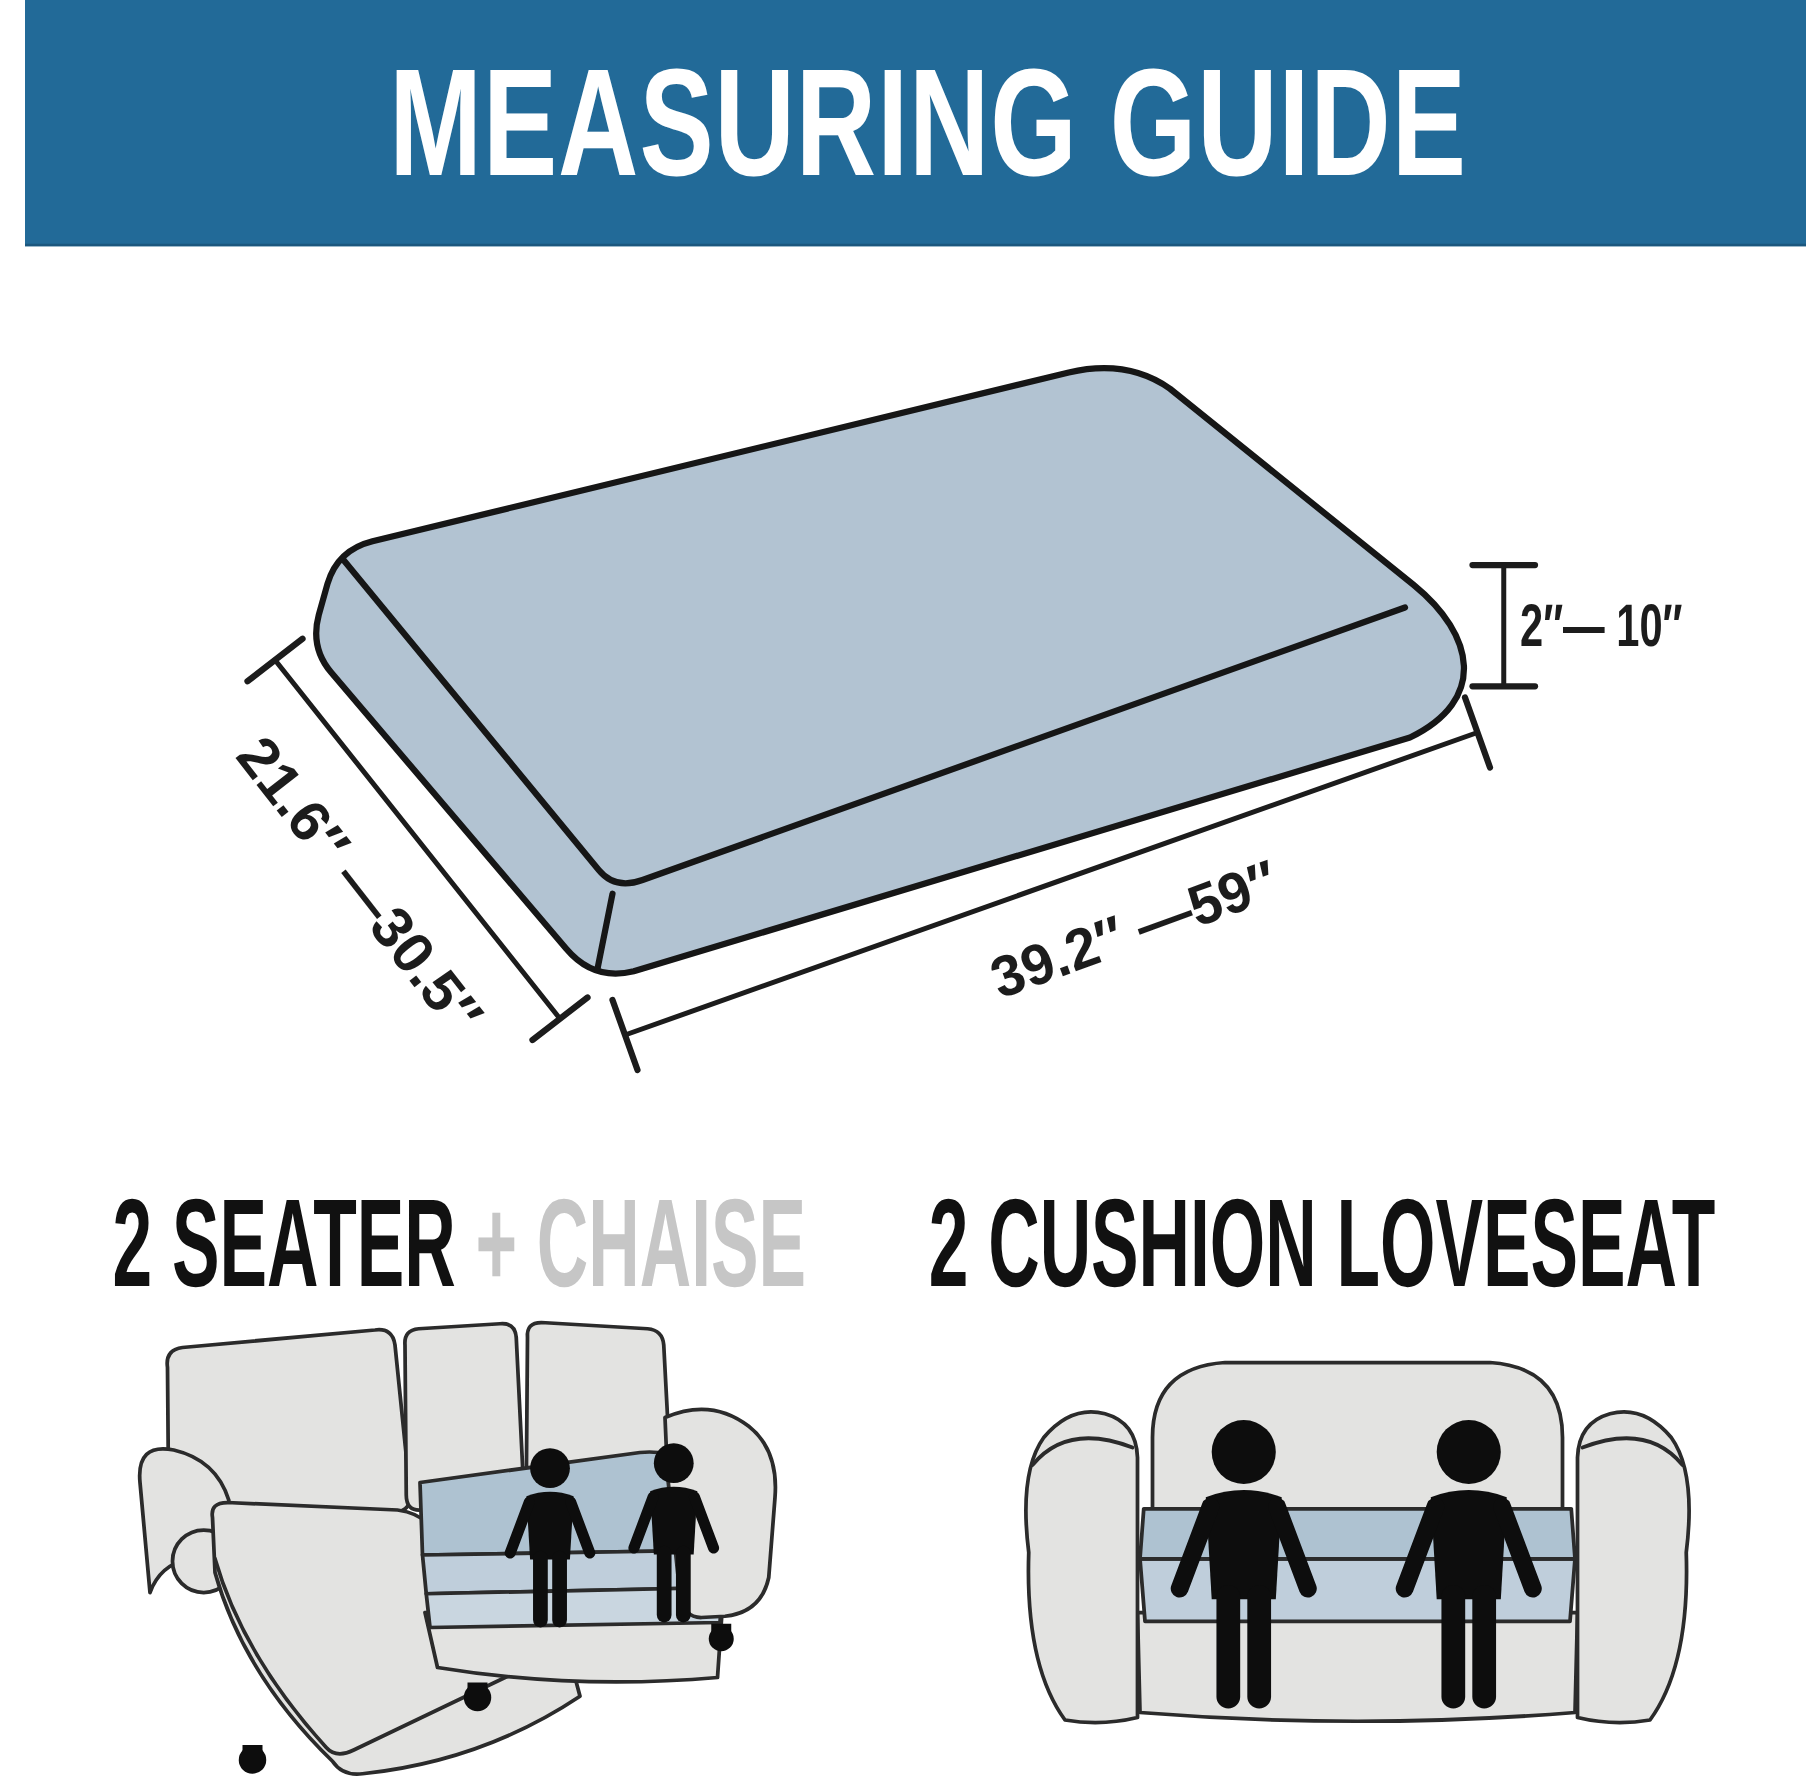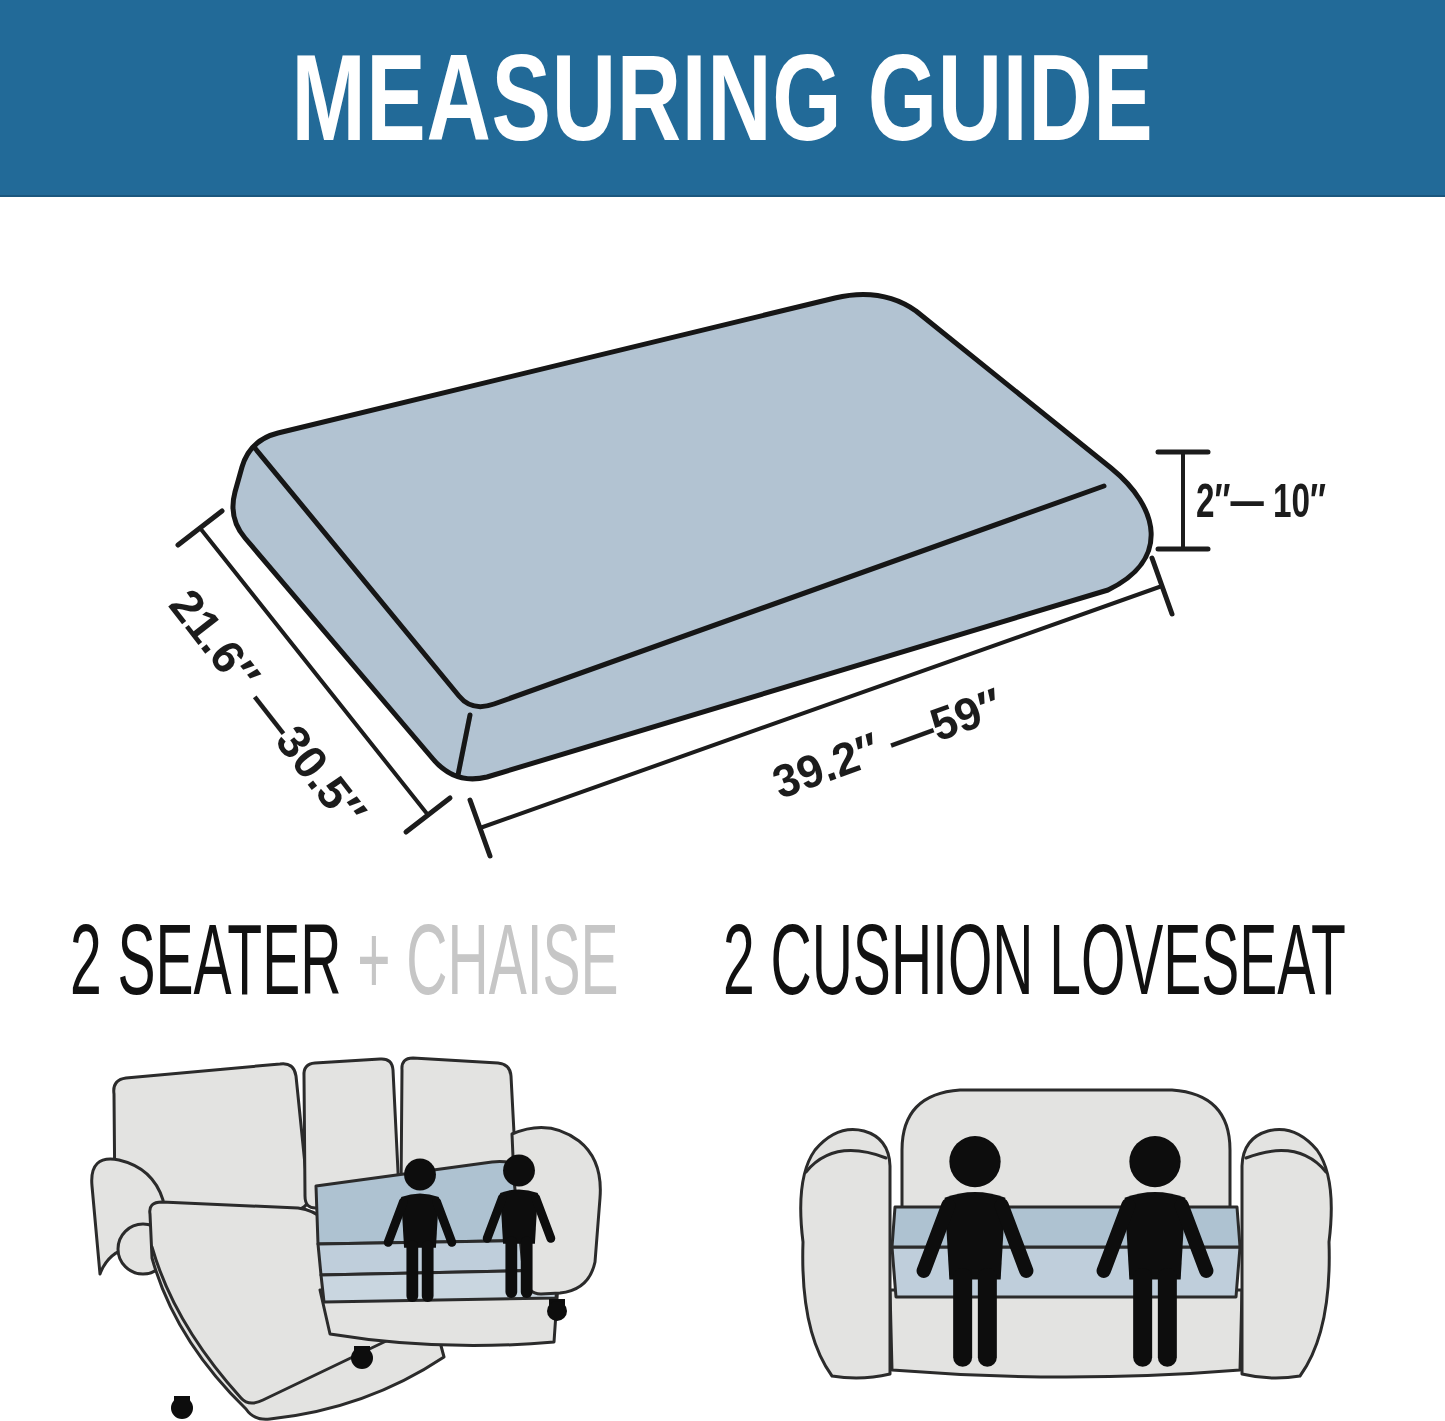--- a/index.html
+++ b/index.html
@@ -2,21 +2,21 @@
 <html><head>
 <meta charset="utf-8">
 <style>
   html,body { margin:0; padding:0; }
   body {
     width:1445px; height:1421px;
     background:#ffffff;
     font-family:"Liberation Sans", sans-serif;
     position:relative; overflow:hidden;
   }
-  .page { position:absolute; inset:0; }
+  .page { position:absolute; inset:0;margin-left:20px; }
 
   
   .banner {
     position:absolute; left:0; top:0; width:1445px; height:195px;
     background:#226a98;
     border-bottom:2px solid #1b577e;
     display:flex; align-items:center; justify-content:center;
   }
   .banner .title {
     color:#ffffff; font-weight:700; font-size:122px; line-height:1;
@@ -27,22 +27,22 @@
   
   .diagram-svg { position:absolute; left:0; top:196px; width:1445px; height:744px; }
   .dim-label {
     font:700 46px "Liberation Sans", sans-serif;
     fill:#1c1c1c;
   }
   .dim-label.small { font-size:48px; }
 
   
   .option-label {
-    position:absolute; top:909px; height:100px; line-height:100px;
-    font-weight:400; font-size:100px; color:#111111; white-space:nowrap;
+    position:absolute; top:945px; height:100px; line-height:100px;
+    font-weight:700; font-size:100px; color:#111111; white-space:nowrap;
   }
   .option-label .squeeze {
     display:inline-block; transform:scaleX(0.57); transform-origin:left center;
     letter-spacing:0px;
   }
   .option-label--left  { left:70px; }
   .option-label--right { left:723px; }
   .muted { color:#c6c6c6; }
 
   

